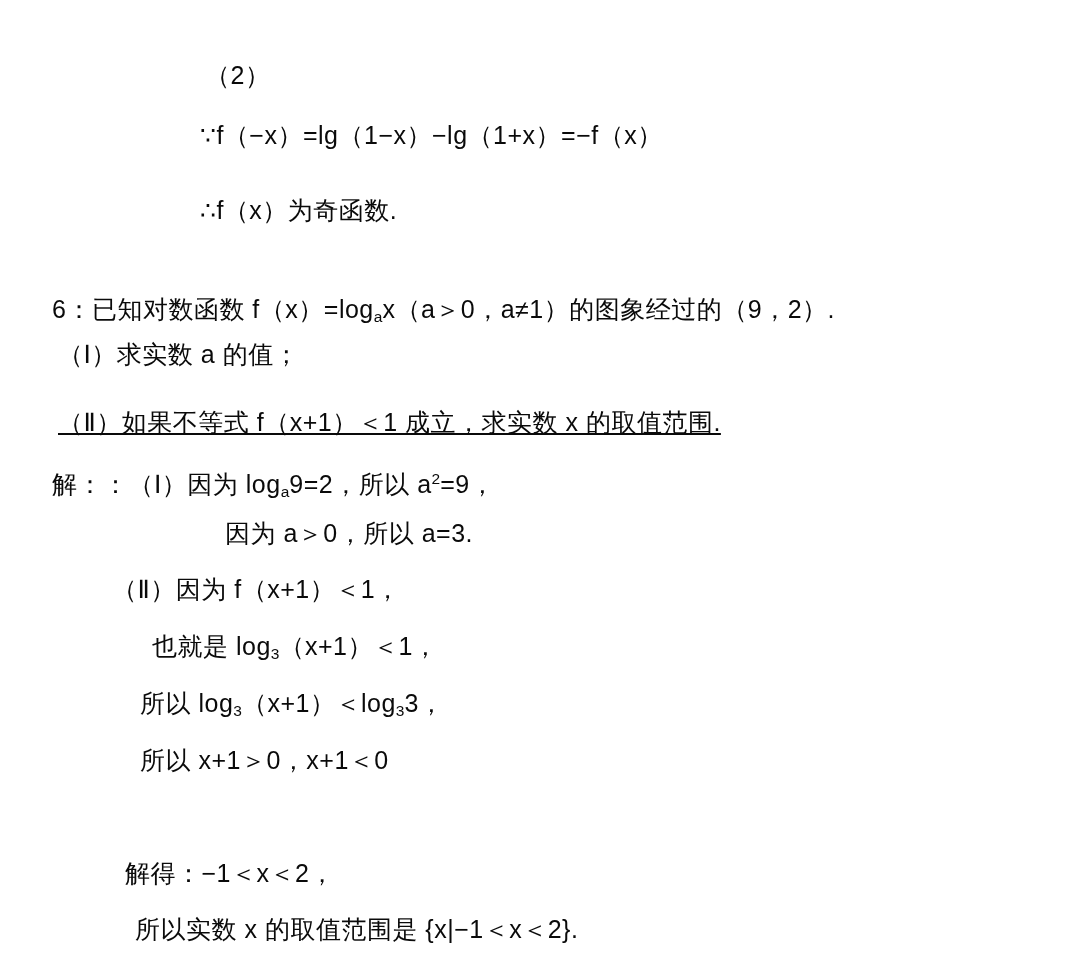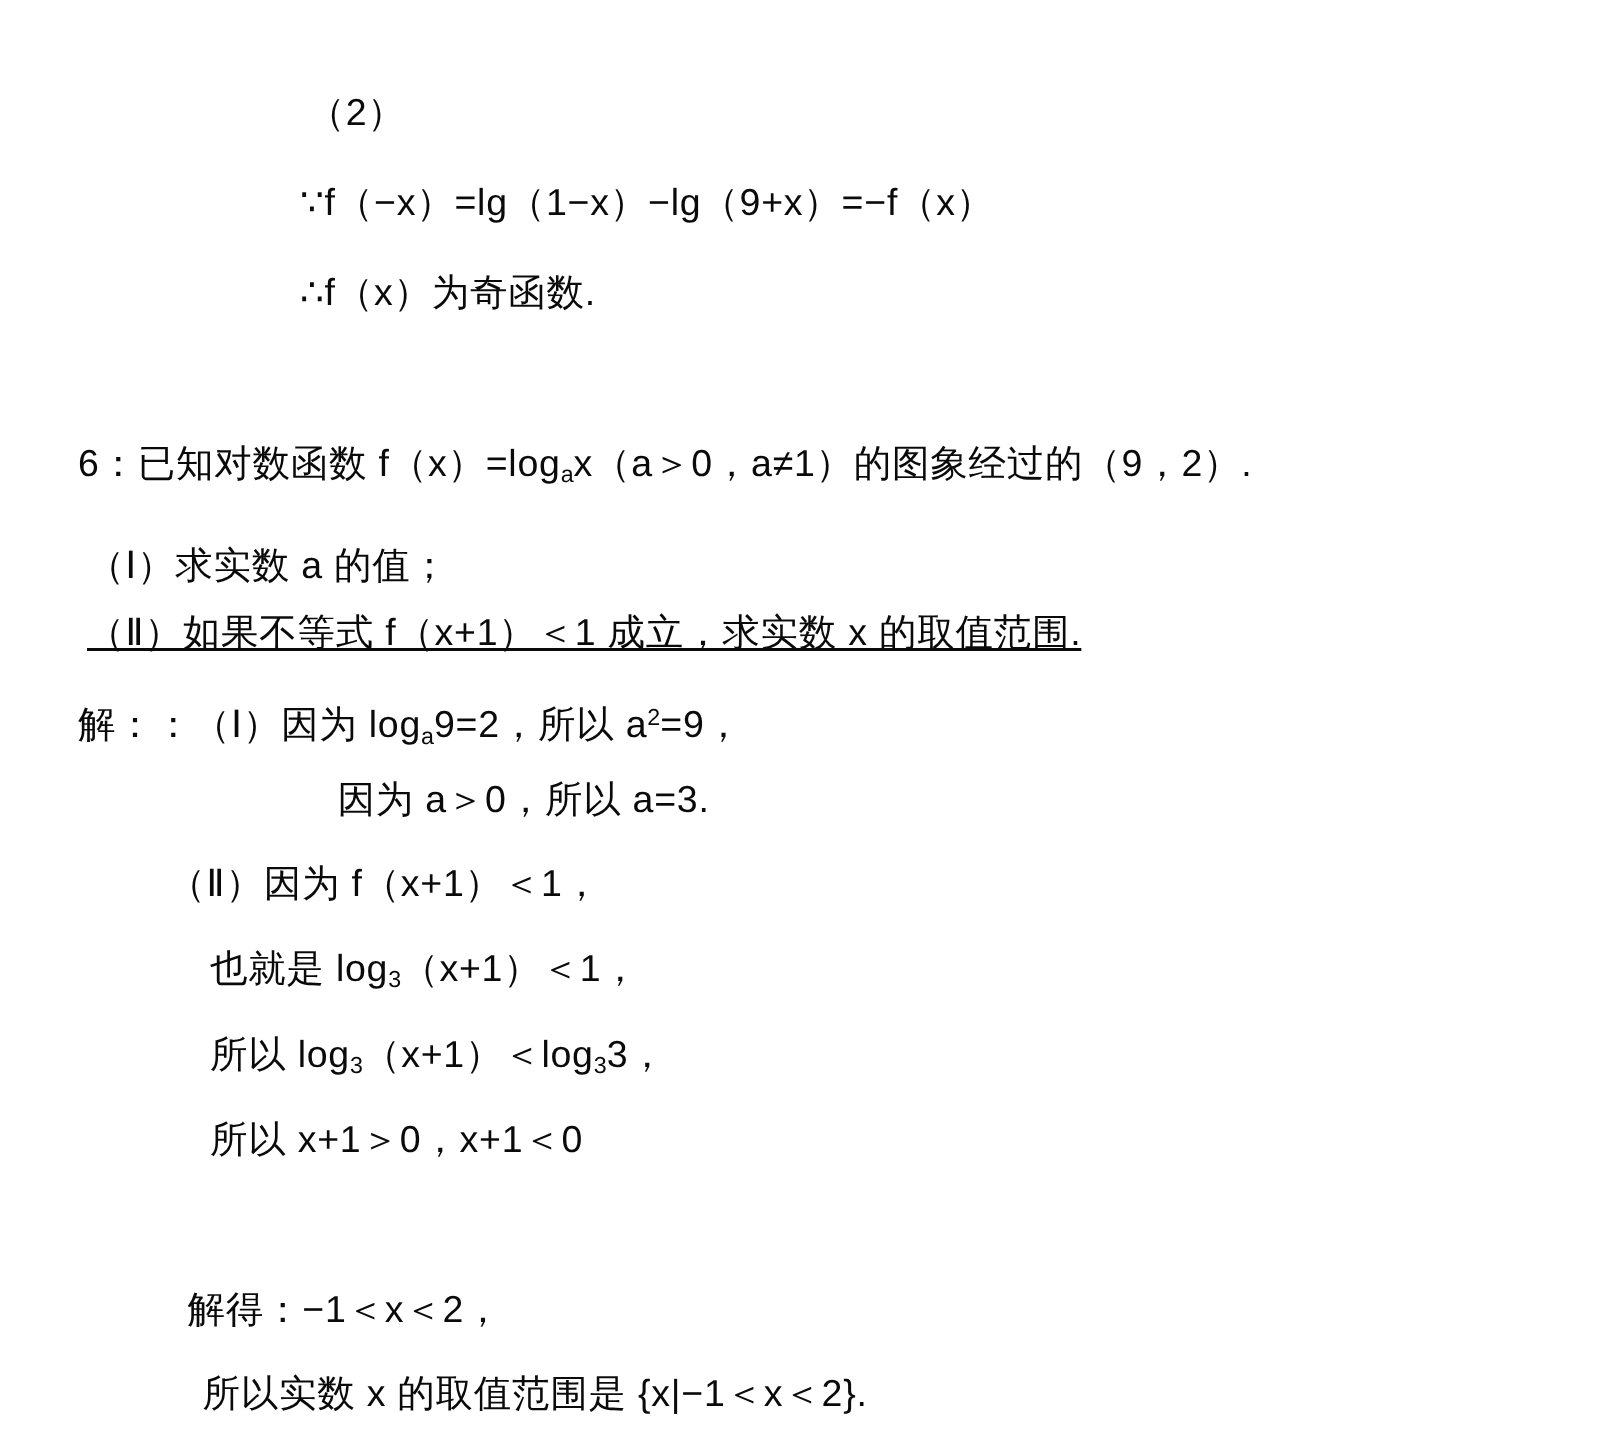--- a/index.html
+++ b/index.html
@@ -42,40 +42,40 @@
     letter-spacing: 0;
   }
 </style>
 </head>
 <body>
 
 <div class="page">
 
   <div class="prev-block">
     <div class="line" style="left:205px; top:60px;">（2）</div>
-    <div class="line" style="left:200px; top:120px;">∵f（−x）=lg（1−x）−lg（9+x）=−f（x）</div>
-    <div class="line" style="left:200px; top:180px;">∴f（x）为奇函数.</div>
+    <div class="line" style="left:200px; top:120px;">∵f（−x）=lg（1−x）−lg（1+x）=−f（x）</div>
+    <div class="line" style="left:200px; top:195px;">∴f（x）为奇函数.</div>
   </div>
 
   <div class="problem-block">
     <div class="line" style="left:52px; top:294px;"><span>6：已知对数函数 f（x）=log</span><sub>a</sub><span>x（a＞0，a≠1）的图象经过的（9，2）.</span></div>
 
-    <div class="line" style="left:58px; top:362px;">（Ⅰ）求实数 a 的值；</div>
+    <div class="line" style="left:58px; top:339px;">（Ⅰ）求实数 a 的值；</div>
 
     <div class="line" style="left:58px; top:407px;text-decoration:underline;">（Ⅱ）如果不等式 f（x+1）＜1 成立，求实数 x 的取值范围.</div>
   </div>
 
   <div class="solution-block">
     <div class="line" style="left:52px; top:464px;"><span>解：：（Ⅰ）因为 log</span><sub>a</sub><span>9=2，所以 a</span><sup>2</sup><span>=9，</span></div>
 
     <div class="line" style="left:225px; top:518px;">因为 a＞0，所以 a=3.</div>
 
     <div class="line" style="left:112px; top:574px;">（Ⅱ）因为 f（x+1）＜1，</div>
 
-    <div class="line" style="left:140px; top:631px;"><span>也就是 log</span><sub>3</sub><span>（x+1）＜1，</span></div>
+    <div class="line" style="left:152px; top:631px;"><span>也就是 log</span><sub>3</sub><span>（x+1）＜1，</span></div>
 
     <div class="line" style="left:140px; top:688px;"><span>所以 log</span><sub>3</sub><span>（x+1）＜log</span><sub>3</sub><span>3，</span></div>
 
     <div class="line" style="left:140px; top:745px;">所以 x+1＞0，x+1＜0</div>
 
     <div class="line" style="left:125px; top:858px;text-align:center;">解得：−1＜x＜2，</div>
 
     <div class="line" style="left:135px; top:914px;">所以实数 x 的取值范围是 {x|−1＜x＜2}.</div>
   </div>
 

